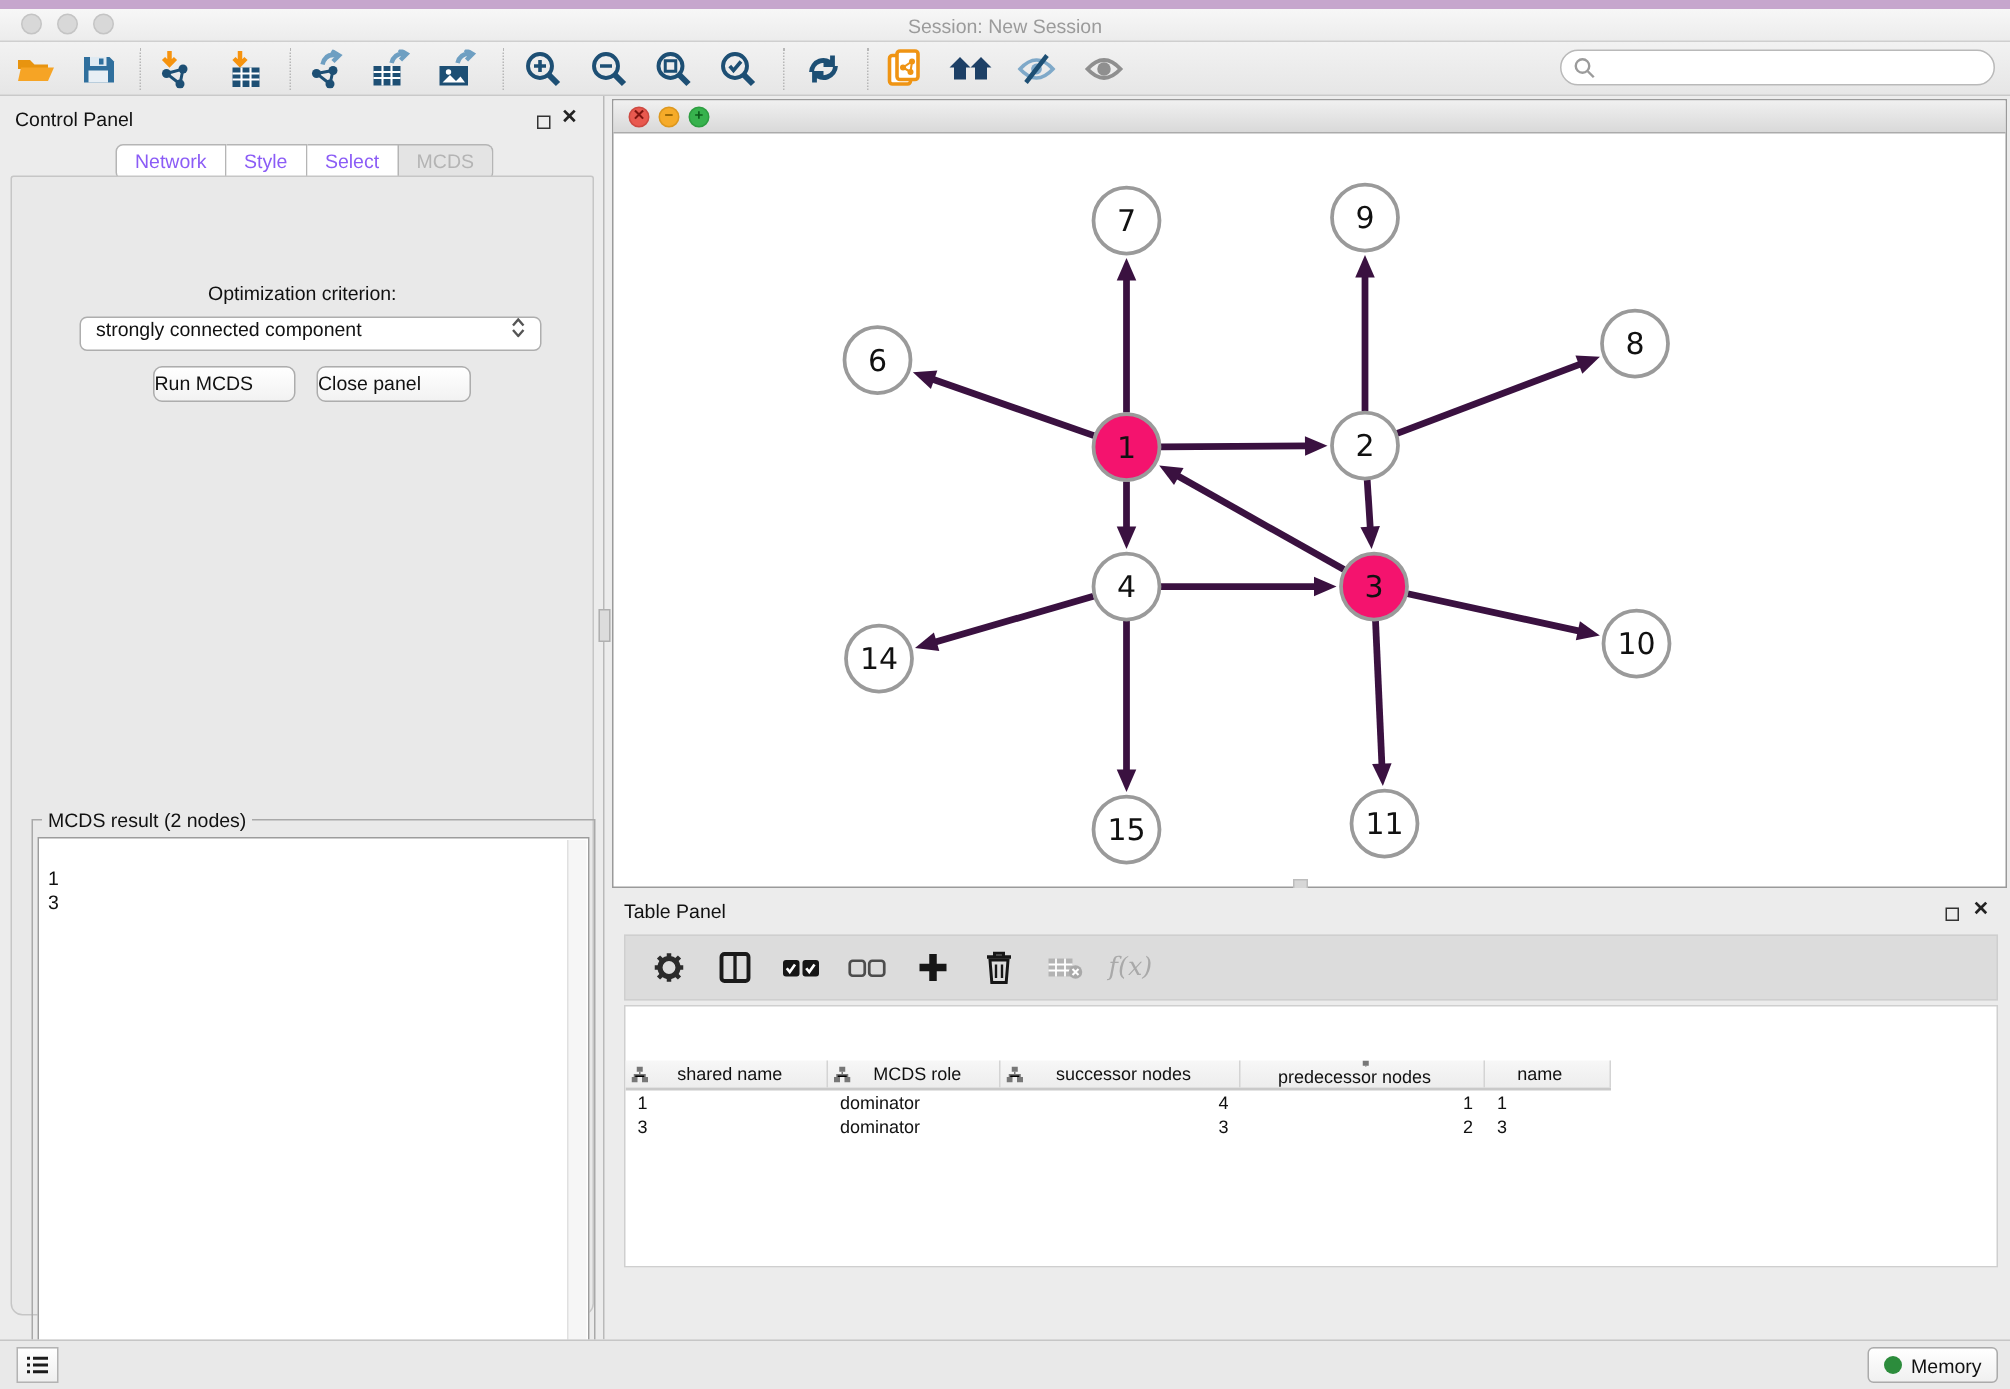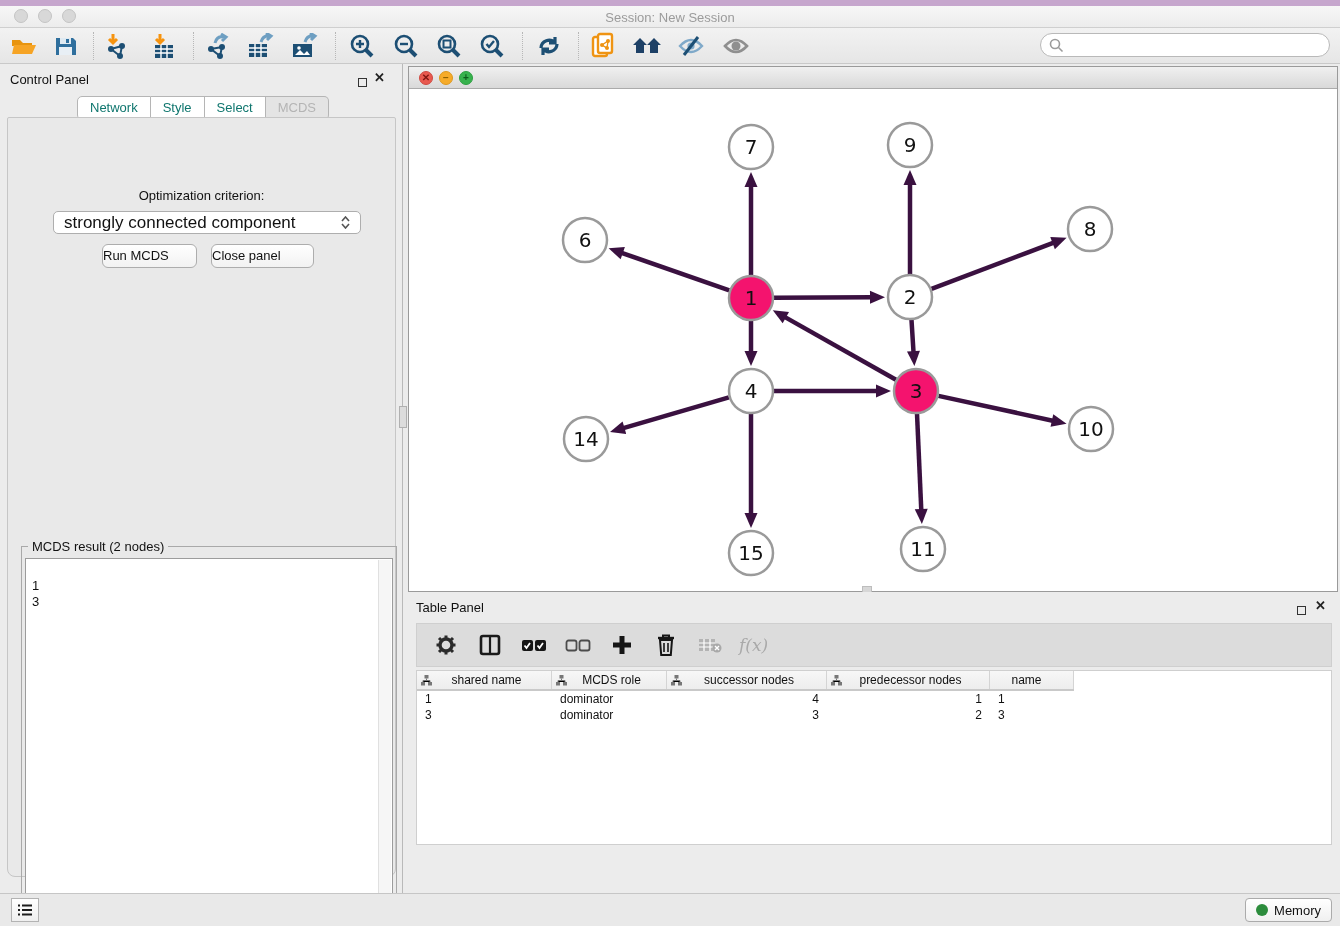--- a/index.html
+++ b/index.html
@@ -20,28 +20,28 @@
   .tsep { top:4px; width:0; height:28px; border-left:1px dotted #b7b7b7; }
   #search-box { right:10px; top:5px; width:290px; height:24px; background:#fff; border:1px solid #b9b9b9; border-radius:12px; display:flex; align-items:center; padding:0 8px; }
   #search-box input { border:none; outline:none; flex:1; font-size:12px; background:transparent; margin-left:5px; font-family:"Liberation Sans",sans-serif; }
 
   
   #control-panel { left:0; top:64px; width:403px; height:829px; background:#ececec; border-right:1px solid #b9b9b9; }
   #cp-header { left:10px; top:8px; font-size:13px; color:#111; }
   .mini-float { width:9px; height:9px; border:1.5px solid #333; display:inline-block; }
   .mini-x { font-size:13px; font-weight:bold; color:#222; line-height:10px; }
   .tabrow { display:flex; }
-  .tab { background:#fff; border:1px solid #b5b5b5; border-left:none; font-size:13px; color:#0f766e; padding:3px 12px 4px; white-space:nowrap; }
+  .tab { background:#fff; border:1px solid #b5b5b5; border-left:none; font-size:13px; color:#8b5cf6; padding:3px 12px 4px; white-space:nowrap; }
   .tab:first-child { border-left:1px solid #b5b5b5; border-radius:5px 0 0 5px; }
   .tab:last-child { border-radius:0 5px 5px 0; }
   .tab.active { background:#e4e4e4; color:#b4b4b4; }
   #cp-tabs { left:77px; top:32px; }
   #cp-content { left:7px; top:53px; width:389px; height:760px; background:#e9e9e9; border:1px solid #c6c6c6; border-radius:2px 2px 8px 8px; }
   #opt-label { width:100%; text-align:center; top:70px; font-size:13px; color:#111; }
-  #opt-select { left:45px; top:93px; width:308px; height:23px; background:#fff; border:1px solid #aeaeae; border-radius:5px; display:flex; align-items:center; font-size:17px; color:#111; padding:0 10px; }
+  #opt-select { left:45px; top:93px; width:308px; height:23px; background:#fff; border:1px solid #aeaeae; border-radius:5px; display:flex; font-size:13px; color:#111; padding:0 10px; }
   #opt-select .chevrons { margin-left:auto; display:flex; flex-direction:column; gap:1px; }
   .btn { background:linear-gradient(#ffffff,#f2f2f2); border:1px solid #adadad; border-radius:6px; font-size:13px; color:#111; padding:3px 0 4px; }
   #run-btn { left:94px; top:126px; width:95px; }
   #closep-btn { left:203px; top:126px; width:103px; }
   #result-group { left:13px; top:428px; width:376px; height:380px; border:1px solid #a9a9a9; }
   #result-title { left:20px; top:421px; background:#e9e9e9; padding:0 4px; font-size:13px; color:#111; }
   #result-area { left:17px; top:440px; width:368px; height:362px; background:#fff; border:1px solid #9c9c9c; font-size:13px; color:#111; padding:3px 6px; white-space:pre-line; line-height:16px; }
   #result-scroll { right:1px; top:1px; width:13px; height:360px; background:#f6f6f6; border-left:1px solid #e0e0e0; position:absolute; }
   #cp-divider-handle { left:399px; top:406px; width:8px; height:22px; background:#dcdcdc; border:1px solid #b0b0b0; }
 
@@ -56,21 +56,21 @@
   #graph-svg { left:0; top:22px; }
   #net-resize-handle { left:862px; top:586px; width:10px; height:7px; background:#d7d7d7; border:1px solid #bdbdbd; }
 
   
   #table-panel { left:404px; top:592px; width:936px; height:301px; background:#ececec;padding-left:28px; }
   #tp-header { left:12px; top:8px; font-size:13px; color:#111; }
   #tp-toolbar { left:12px; top:31px; width:916px; height:44px; background:#dcdcdc; border:1px solid #cfcfcf; display:flex; align-items:center; gap:14px; padding-left:14px; }
   .tp-ic { width:30px; height:30px; display:flex; align-items:center; justify-content:center; }
   #fx-label { font-family:"DejaVu Serif", serif; font-style:italic; font-size:17px; color:#a9a9a9; }
   #tp-table { left:12px; top:78px; width:916px; height:175px; background:#fff; border:1px solid #cfcfcf; overflow:hidden; }
-  #thead { display:flex; height:20px; border-bottom:2px solid #c9c9c9; background:linear-gradient(#f7f7f7,#ededed); width:657px; }
+  #thead { display:flex; height:20px; border-bottom:2px solid #c9c9c9; background:linear-gradient(#f7f7f7,#ededed); width:657px;margin-top:36px; }
   .th { display:flex; align-items:center; border-right:1px solid #d4d4d4; font-size:12px; color:#111; position:relative; }
   .th .sorticon { margin-left:4px; }
   .th .thlabel { flex:1; text-align:center; padding-right:10px; }
   .tr { display:flex; height:16px; font-size:12px; color:#111; width:657px; }
   .td { padding:1px 8px 0; overflow:hidden; white-space:nowrap; }
   #tp-tabs { left:0; right:0; top:268px; display:flex; justify-content:center; }
 
   
   #statusbar { left:0; top:893px; width:1340px; height:33px; background:#e9e9e9; border-top:1px solid #c6c6c6; }
   #list-btn { left:11px; top:4px; width:28px; height:24px; background:linear-gradient(#fff,#efefef); border:1px solid #b3b3b3; display:flex; align-items:center; justify-content:center; }
@@ -416,21 +416,21 @@
               <rect x="3.5" y="0" width="4" height="3.5"></rect>
               <rect x="0" y="7" width="4" height="3.5"></rect>
               <rect x="7" y="7" width="4" height="3.5"></rect>
             </g>
             <g stroke="#777" stroke-width="1">
               <path d="M5.5 3.5 v2 M2 7 v-1.5 h7 V7"></path>
             </g>
           </svg>
           <span class="thlabel">successor nodes</span>
         </div>
-        <div class="th" style="width: 163px;">
+        <div class="th" style="width: 163px; flex-direction: column;">
           <svg class="sorticon" width="11" height="11">
             <g fill="#777">
               <rect x="3.5" y="0" width="4" height="3.5"></rect>
               <rect x="0" y="7" width="4" height="3.5"></rect>
               <rect x="7" y="7" width="4" height="3.5"></rect>
             </g>
             <g stroke="#777" stroke-width="1">
               <path d="M5.5 3.5 v2 M2 7 v-1.5 h7 V7"></path>
             </g>
           </svg>

